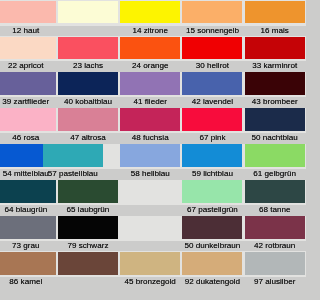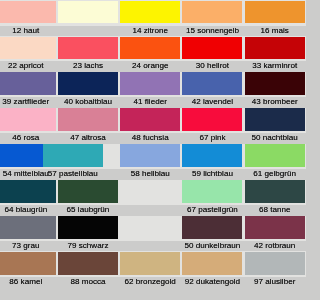--- a/index.html
+++ b/index.html
@@ -214,25 +214,24 @@
       </div>
     </div>
     <div class="swatch-row">
       <div class="separator-strip" style="background: rgb(226, 226, 224);"></div>
       <div class="swatch-cell" style="left: 0px;">
         <div class="swatch-chip" title="kamel" style="background: rgb(168, 118, 84);"></div>
         <div class="swatch-label" style="color: rgb(26, 26, 26);">86 kamel</div>
       </div>
       <div class="swatch-cell" style="left: 62.23px;">
         <div class="swatch-chip" title="mocca" style="background: rgb(106, 69, 57);"></div>
-        <div class="swatch-label" style="color: rgb(26, 26, 26);">88 mocca</div>
       </div>
       <div class="swatch-cell" style="left: 124.46px;">
         <div class="swatch-chip" title="bronzegold" style="background: rgb(207, 180, 129);"></div>
-        <div class="swatch-label" style="color: rgb(26, 26, 26);">62 bronzegold</div>
+        <div class="swatch-label" style="color: rgb(26, 26, 26);">45 bronzegold</div>
       </div>
       <div class="swatch-cell" style="left: 186.69px;">
         <div class="swatch-chip" title="dukatengold" style="background: rgb(213, 172, 121);"></div>
         <div class="swatch-label" style="color: rgb(26, 26, 26);">92 dukatengold</div>
       </div>
       <div class="swatch-cell" style="left: 248.92px;">
         <div class="swatch-chip" title="alusilber" style="background: rgb(178, 183, 184);"></div>
         <div class="swatch-label" style="color: rgb(26, 26, 26);">97 alusilber</div>
       </div>
     </div>

